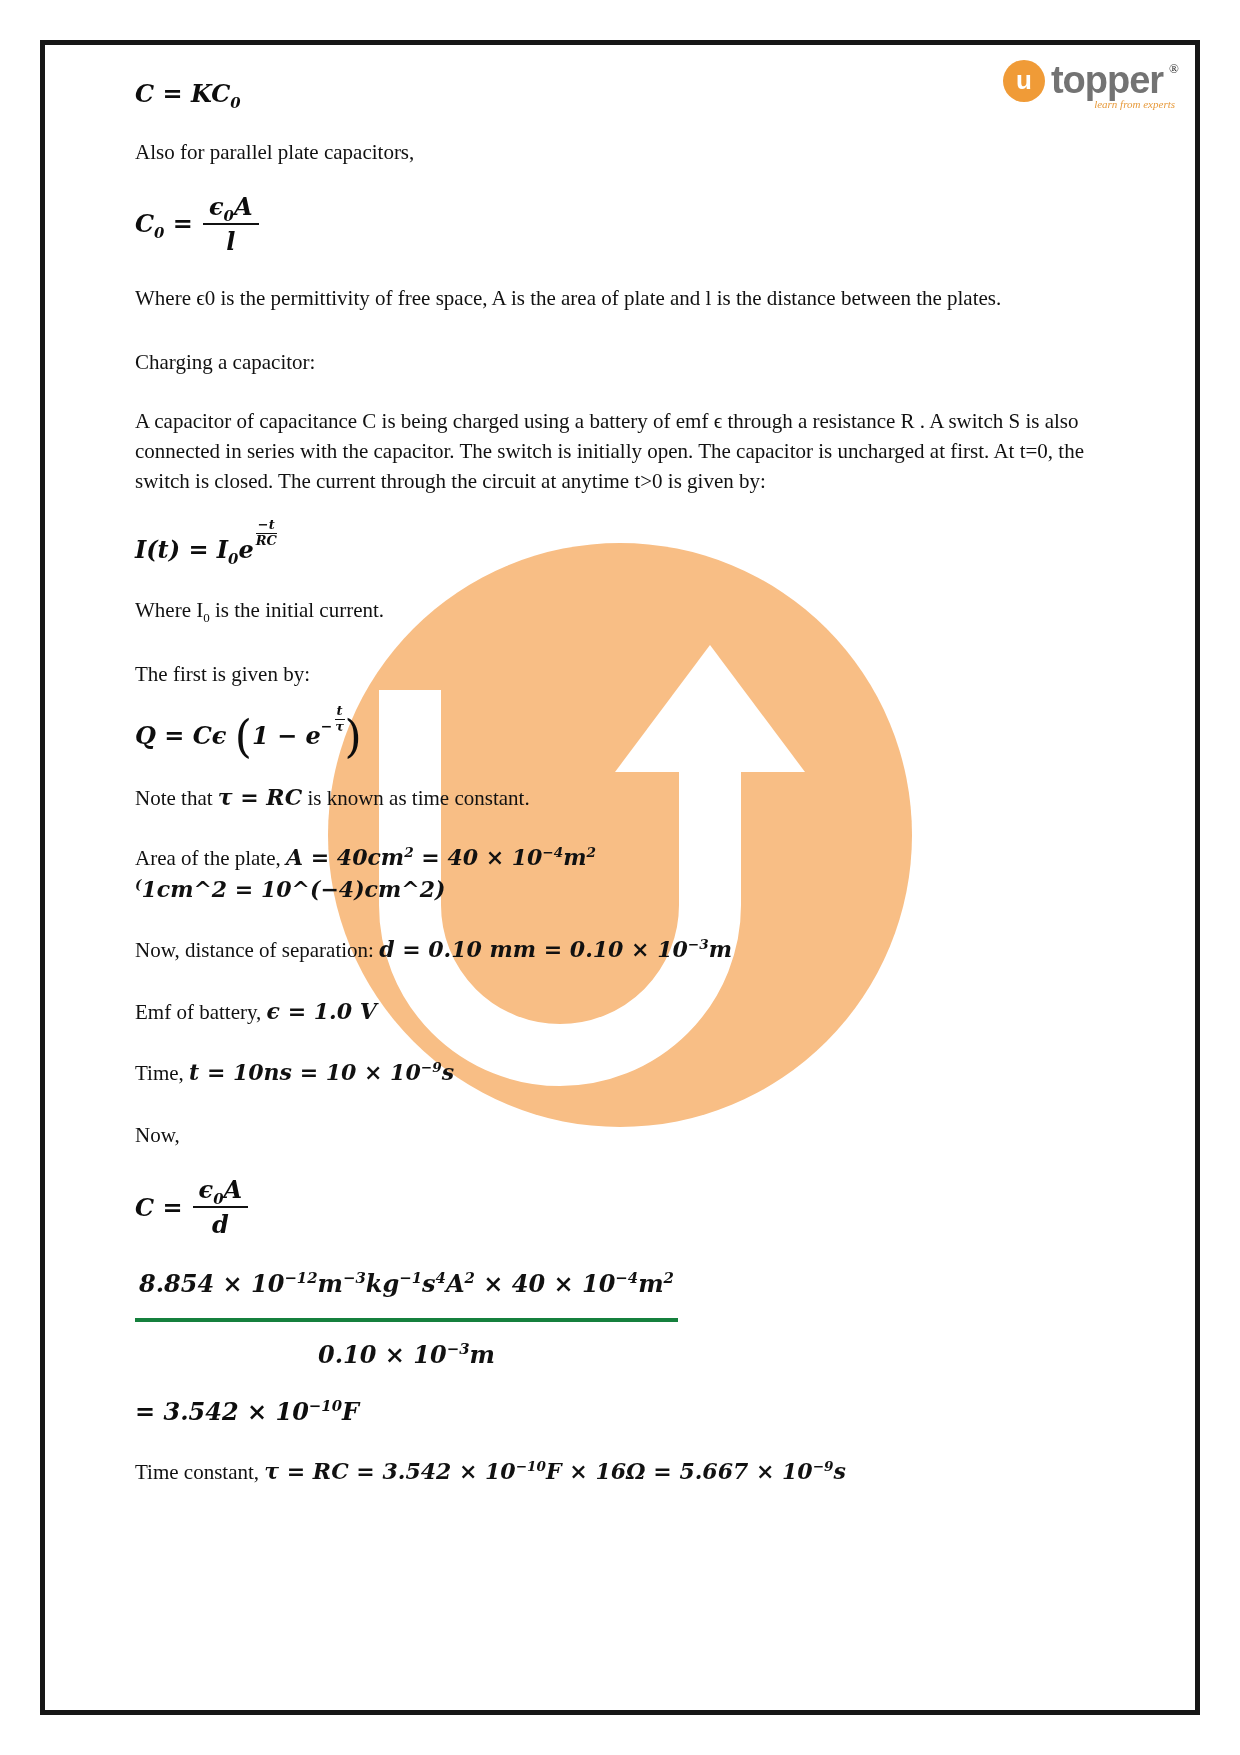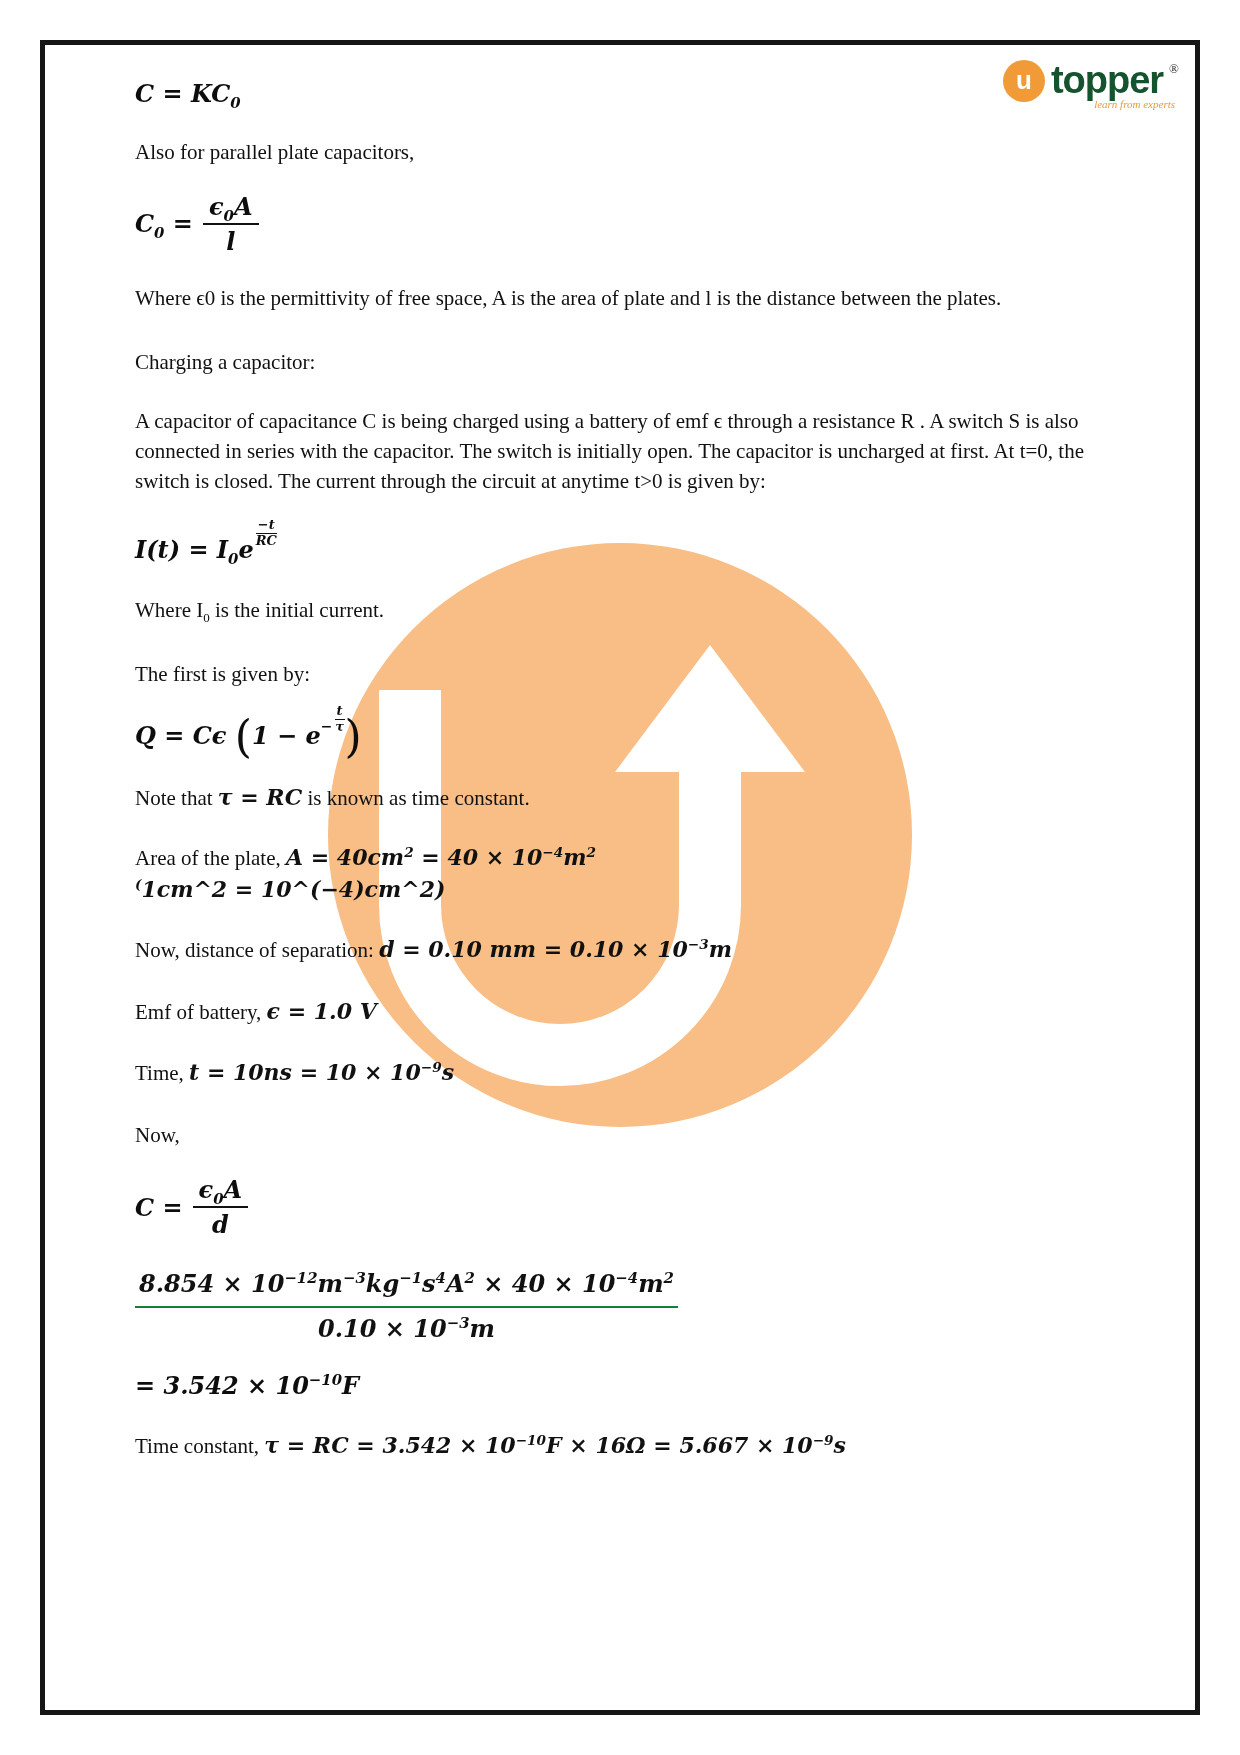--- a/index.html
+++ b/index.html
@@ -8,21 +8,21 @@
   .watermark{position:absolute;left:0;top:0;pointer-events:none;z-index:0;}
   .frame{position:absolute;left:40px;top:40px;width:1150px;height:1665px;border:5px solid #161616;z-index:1;}
   .content{position:relative;padding:16px 58px 0 90px;z-index:2;}
 
   
   .logo{position:absolute;top:14px;right:16px;text-align:right;z-index:3;}
   .logo-row{display:flex;align-items:center;justify-content:flex-end;gap:6px;}
   .logo-circle{width:42px;height:42px;border-radius:50%;background:#F09B37;color:#fff;
                display:flex;align-items:center;justify-content:center;
                font-family:"Liberation Sans",sans-serif;font-weight:bold;font-size:26px;}
-  .logo-text{font-family:"Liberation Sans",sans-serif;font-weight:bold;font-size:38px;color:#14532d;letter-spacing:-1px;}
+  .logo-text{font-family:"Liberation Sans",sans-serif;font-weight:bold;font-size:38px;color:#737373;letter-spacing:-1px;}
   .logo-reg{font-size:13px;color:#333;align-self:flex-start;margin-top:2px;}
   .logo-tagline{font-size:11px;color:#E79A3B;font-style:italic;margin-top:-4px;padding-right:4px;}
 
   
   .para{font-size:21px;line-height:1.42;max-width:975px;margin:0;}
   .para .math{font-family:"DejaVu Serif",serif;font-weight:700;font-style:italic;font-size:22px;}
   sup,sub{font-size:62%;line-height:0;}
 
   
   .formula{font-family:"DejaVu Serif",serif;font-weight:700;font-style:italic;font-size:24px;color:#0d0d0d;}
@@ -34,22 +34,22 @@
   .expfrac{display:inline-block;text-align:center;font-size:13px;line-height:1.15;
            margin-left:2px;transform:translateY(-13px);}
   .expfrac .num{display:block;border-bottom:1.5px solid #111;padding:0 2px;}
   .expfrac .den{display:block;}
   .expsign{display:inline-block;font-size:14px;transform:translateY(-13px);}
 
   .bigparen{font-size:44px;font-weight:400;line-height:0;vertical-align:middle;font-style:normal;}
 
   .bigfrac{display:inline-block;text-align:center;font-family:"DejaVu Serif",serif;
            font-weight:700;font-style:italic;font-size:24px;}
-  .bigfrac .bnum{display:block;border-bottom:2px solid #15803d;padding:0 4px 8px;}
-  .bigfrac .bden{display:block;padding-top:6px;}
+  .bigfrac .bnum{display:block;border-bottom:4px solid #15803d;padding:0 4px 20px;}
+  .bigfrac .bden{display:block;padding-top:18px;}
 
   
   .mt1{margin-top:18px;} .mt2{margin-top:30px;} .mt3{margin-top:24px;} .mt4{margin-top:28px;}
   .mt5{margin-top:34px;} .mt6{margin-top:32px;} .mt7{}
 </style>
 </head>
 <body>
 
 <div class="page">
 

